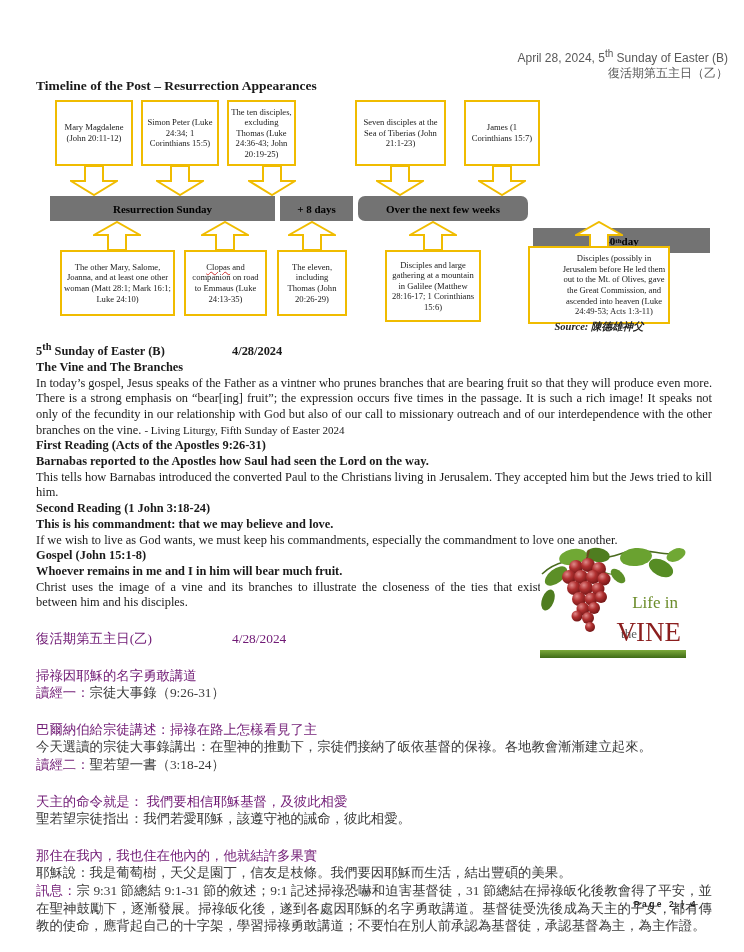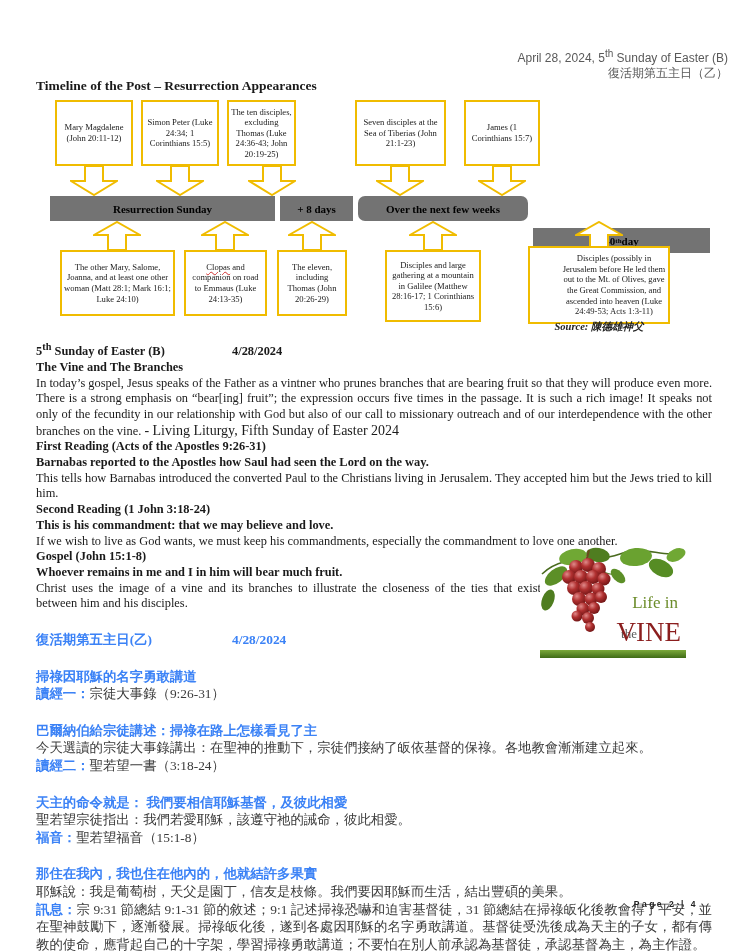--- a/index.html
+++ b/index.html
@@ -31,26 +31,26 @@
     position:absolute;left:528px;top:320px;width:142px;text-align:center;
     font-style:italic;font-weight:600;font-size:10.5px;color:#222;
   }
   .squiggle{text-decoration:underline wavy #d03030 1px;}
   
   .content{position:absolute;left:36px;top:339px;width:676px;}
   .content p{margin:0;font-size:12.4px;line-height:15.7px;}
   p.b{font-weight:bold;}
   p.just{text-align:justify;}
   .head-title{display:inline-block;width:196px;}
-  .cite{font-size:14px;}
+  .cite{font-size:11px;}
   .gospel-para{width:505px;}
   
   .cnblock{margin-top:12px;}
   .cnblock p{font-size:13.4px;line-height:17.6px;color:#3a3a3a;}
-  .cnblock p.b, .cnblock .lbl{font-weight:bold;color:#3b82f6;margin-top:19px;}
+  .cnblock p.b, .cnblock .lbl{font-weight:normal;color:#701a75;margin-top:19px;}
   
   .vineimg{position:absolute;left:540px;top:546px;width:146px;height:114px;}
   
   .footer{
     position:absolute;top:899px;right:46px;
     font-family:"Liberation Sans", sans-serif;font-size:8.5px;font-weight:bold;
     letter-spacing:2.5px;color:#222;
   }
 </style>
 </head>
@@ -138,21 +138,20 @@
 
   <div class="cnblock">
     <p class="b"><span class="head-title">復活期第五主日(乙)</span><span>4/28/2024</span></p>
     <p class="b">掃祿因耶穌的名字勇敢講道</p>
     <p><span class="lbl">讀經一：</span><span>宗徒大事錄（9:26-31）</span></p>
     <p class="b">巴爾納伯給宗徒講述：掃祿在路上怎樣看見了主</p>
     <p>今天選讀的宗徒大事錄講出：在聖神的推動下，宗徒們接納了皈依基督的保祿。各地教會漸漸建立起來。</p>
     <p><span class="lbl">讀經二：</span><span>聖若望一書（3:18-24）</span></p>
     <p class="b">天主的命令就是： 我們要相信耶穌基督，及彼此相愛</p>
     <p>聖若望宗徒指出：我們若愛耶穌，該遵守祂的誡命，彼此相愛。</p>
-    <p><span class="lbl">福音：</span><span>聖若望福音（15:1-8）</span></p>
     <p class="b">那住在我內，我也住在他內的，他就結許多果實</p>
     <p>耶穌說：我是葡萄樹，天父是園丁，信友是枝條。我們要因耶穌而生活，結出豐碩的美果。</p>
     <p class="just"><span class="lbl">訊息：</span><span>宗 9:31 節總結 9:1-31 節的敘述；9:1 記述掃祿恐嚇和迫害基督徒，31 節總結在掃祿皈化後教會得了平安，並在聖神鼓勵下，逐漸發展。掃祿皈化後，遂到各處因耶穌的名字勇敢講道。基督徒受洗後成為天主的子女，都有傳教的使命，應背起自己的十字架，學習掃祿勇敢講道；不要怕在別人前承認為基督徒，承認基督為主，為主作證。</span></p>
   </div>
 </div>
 
 <svg class="vineimg" viewBox="0 0 146 114">
   <defs>
     <radialGradient id="grape" cx="35%" cy="30%" r="75%">
       <stop offset="0%" stop-color="#E08A8A"></stop>

